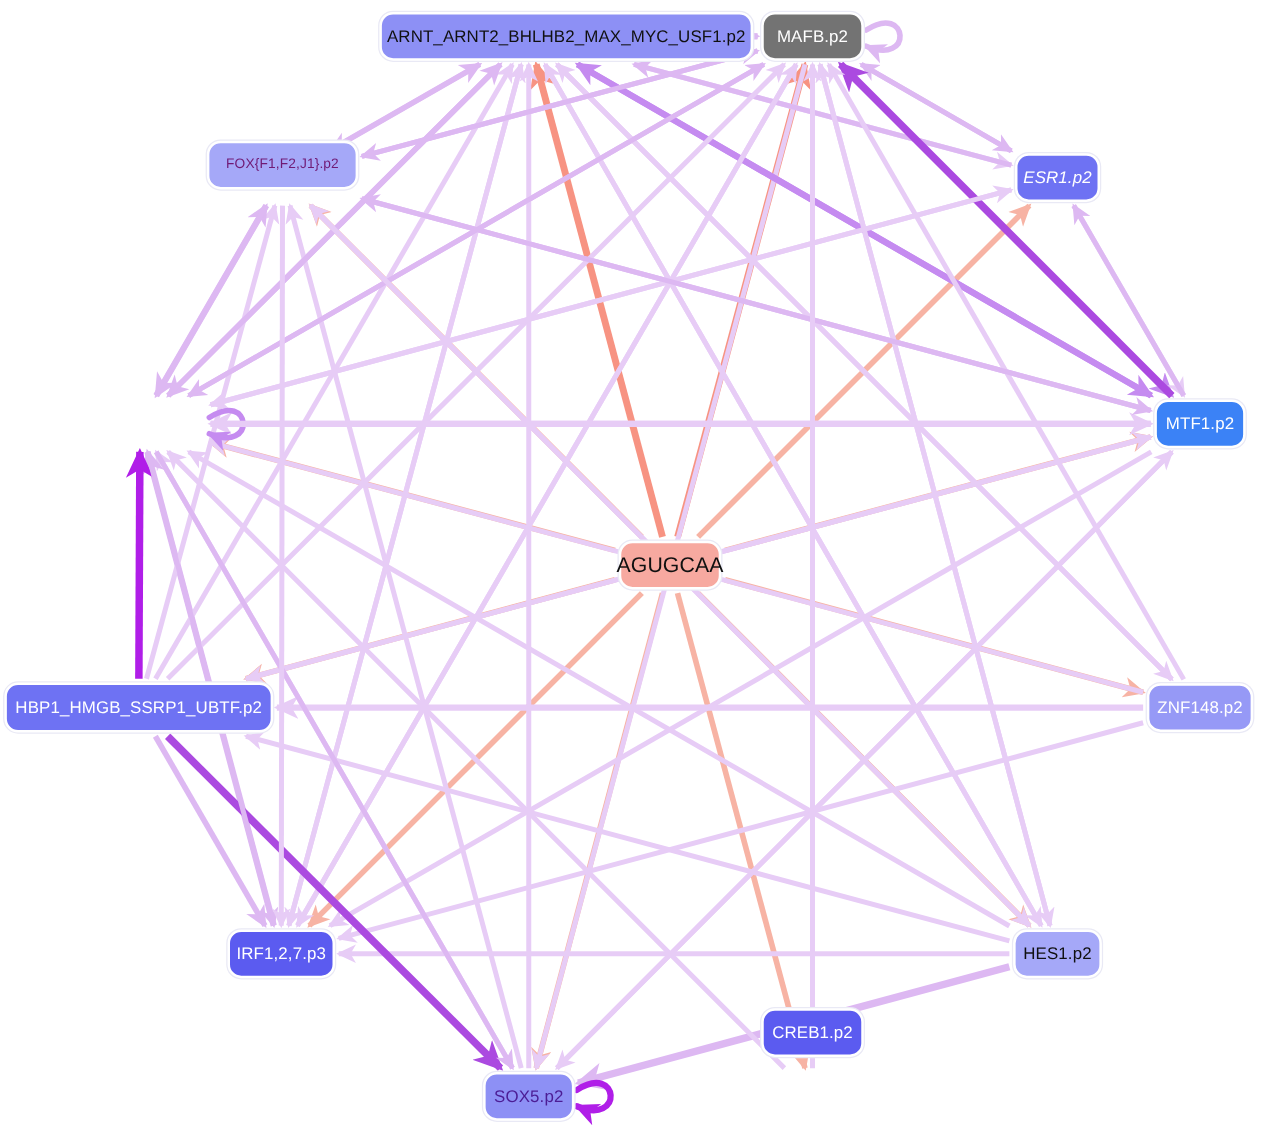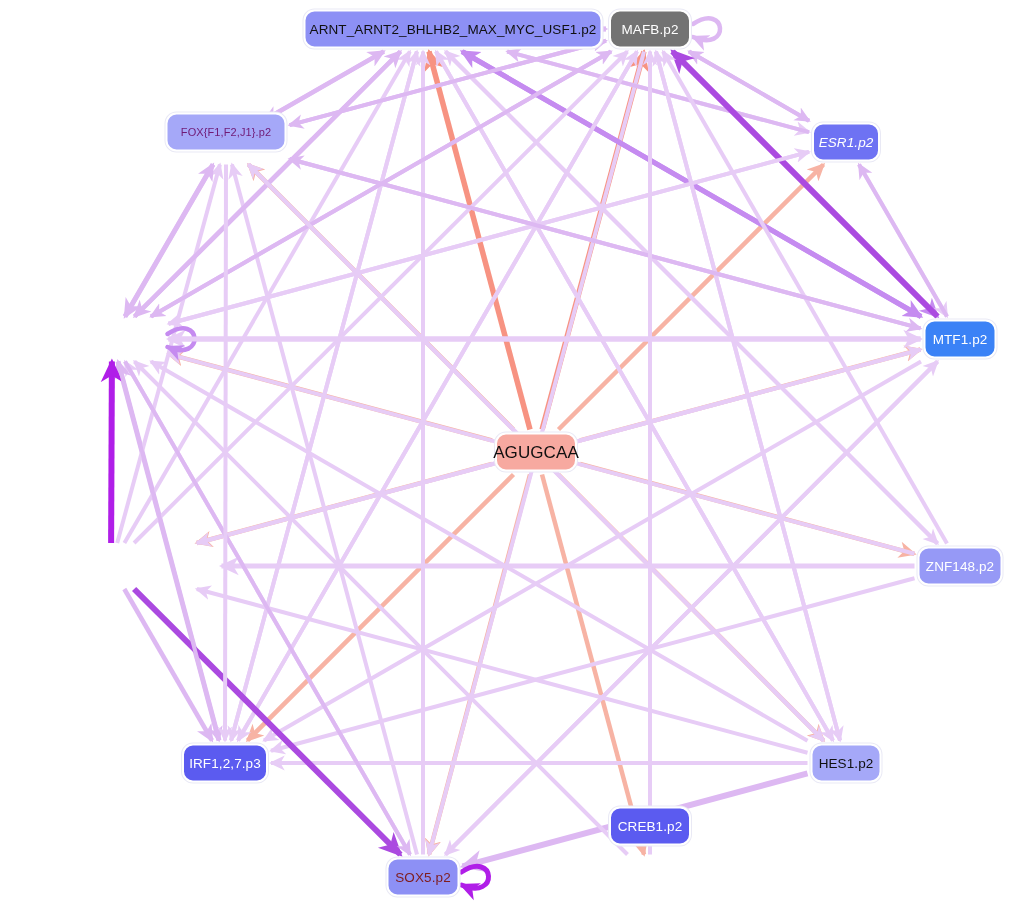--- a/index.html
+++ b/index.html
@@ -179,25 +179,28 @@
       </div>
       <div class="node" style="left: 960px; top: 566px; width: 85px; height: 39px; background: rgb(150, 153, 246); color: rgb(255, 255, 255); font-size: 13.5px;">
         <span class="node-label">ZNF148.p2</span>
       </div>
       <div class="node" style="left: 846px; top: 763px; width: 71px; height: 39px; background: rgb(165, 168, 248); color: rgb(16, 16, 16); font-size: 13.5px;">
         <span class="node-label">HES1.p2</span>
       </div>
       <div class="node" style="left: 650px; top: 826px; width: 82px; height: 39px; background: rgb(91, 91, 240); color: rgb(255, 255, 255); font-size: 13.5px;">
         <span class="node-label">CREB1.p2</span>
       </div>
-      <div class="node" style="left: 423px; top: 877px; width: 73px; height: 39px; background: rgb(141, 144, 245); color: #7f1d1d; font-size: 13.5px; text-align: center;">
+      <div class="node" style="left: 423px; top: 877px; width: 73px; height: 39px; background: rgb(141, 144, 245); color: #4c1d95; font-size: 13.5px; text-align: center;">
         <span class="node-label">SOX5.p2</span>
       </div>
       <div class="node" style="left: 225px; top: 763px; width: 86px; height: 39px; background: rgb(91, 91, 240); color: rgb(255, 255, 255); font-size: 13.5px; align-items: center;">
         <span class="node-label">IRF1,2,7.p3</span>
+      </div>
+      <div class="node" style="left: 111px; top: 566px; width: 215px; height: 40px; background: rgb(110, 114, 243); color: rgb(255, 255, 255); font-size: 13.5px;">
+        <span class="node-label">HBP1_HMGB_SSRP1_UBTF.p2</span>
       </div>
       <div class="node" style="left: 226px; top: 132px; width: 121px; height: 39px; background: rgb(165, 168, 248); color: #701a75; font-size: 11px;">
         <span class="node-label">FOX{F1,F2,J1}.p2</span>
       </div>
       <div class="node" style="left: 536px; top: 452px; width: 82px; height: 39px; background: rgb(247, 169, 160); color: rgb(16, 16, 16); font-size: 17px;">
         <span class="node-label">AGUGCAA</span>
       </div>
     </div>
 </div>
 

